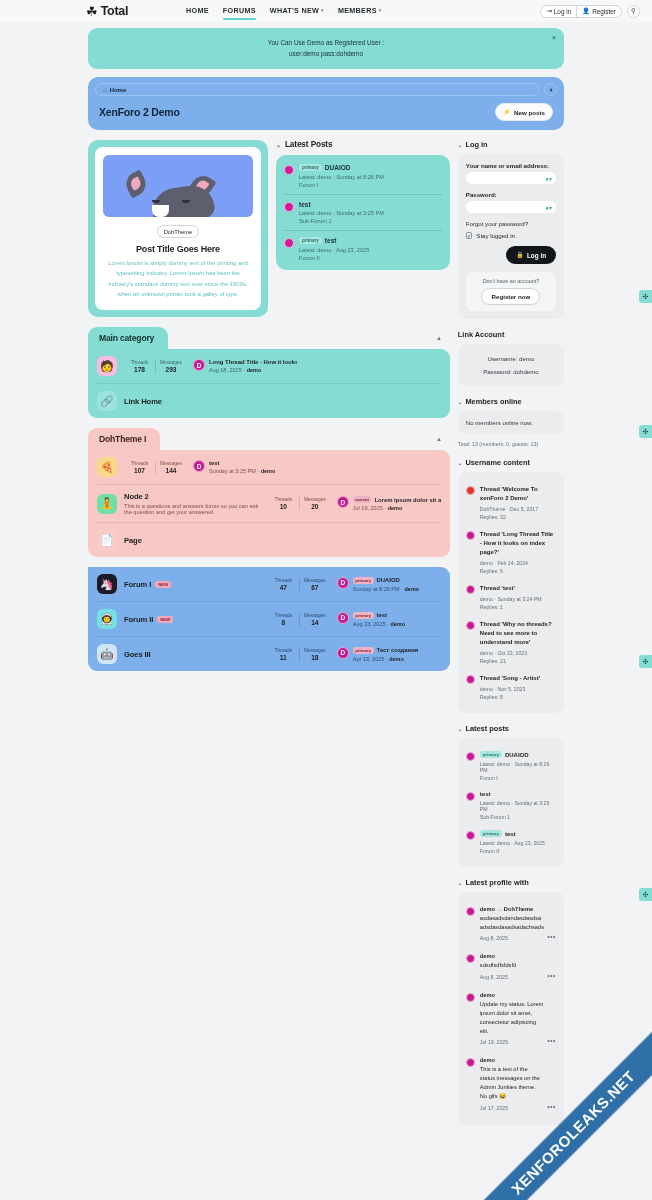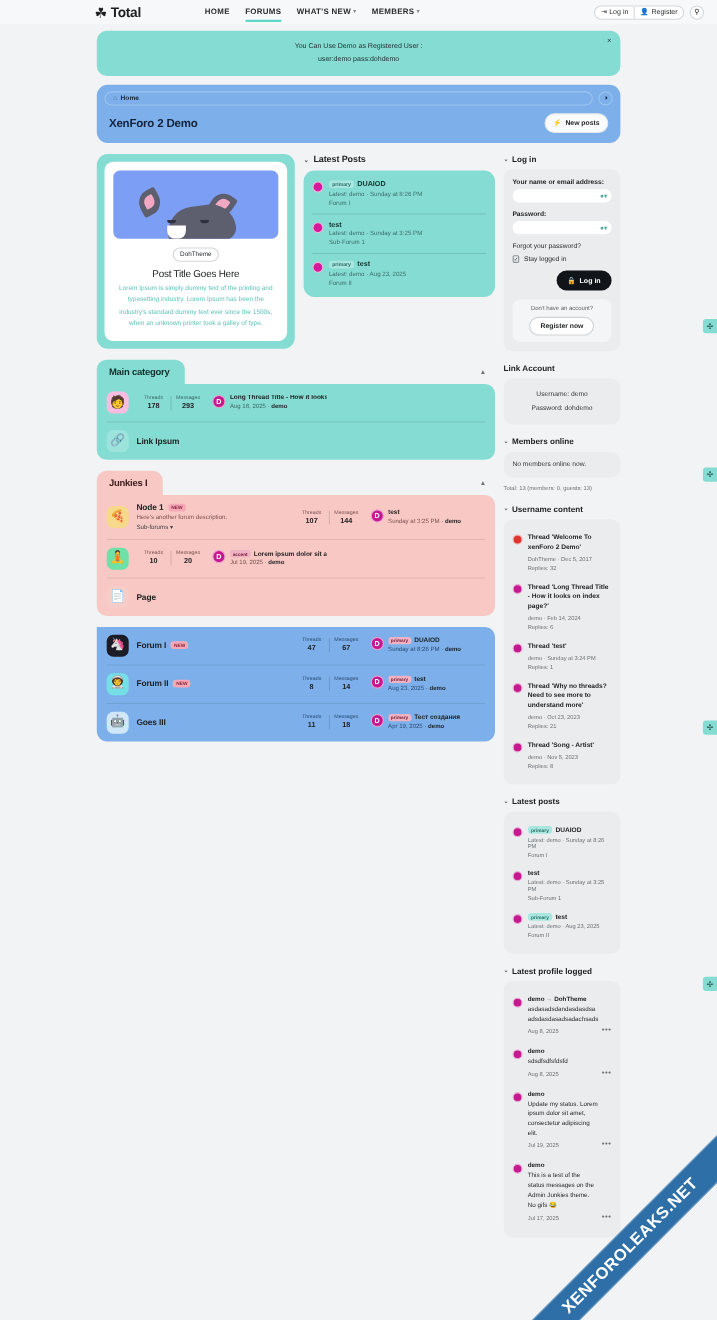--- a/index.html
+++ b/index.html
@@ -153,21 +153,21 @@
   .cat-cup {
     position: absolute; width: 17px; height: 12px; background: #fff;
     border-radius: 0 0 7px 7px; left: 50%; transform: translateX(-26px); bottom: 0;
   }
   .feature-badge {
     display: block; width: fit-content; margin: 8px auto 0 auto;
     border: 1px solid #d2d5d8; border-radius: 8px;
     font-size: 5.8px; padding: 2.5px 6px; color: #2a2d2f;
   }
   .feature-title {
-    text-align: center; font-size: 9px; font-weight: normal;
+    text-align: center; font-size: 9px; font-weight: bold;
     margin: 6px 0 4px 0; letter-spacing: -.2px;
   }
   .feature-desc {
     text-align: center; font-size: 5.9px; line-height: 1.75;
     color: #62c4ba; padding: 0 4px 3px 4px;
   }
 
   
   .latest-col { flex: 1; }
   .widget-head {
@@ -509,45 +509,37 @@
             <span>Long Thread Title - How it looks on I...</span>
           </div>
           <div class="lastpost-meta"><span>Aug 18, 2025 · </span><b>demo</b></div>
         </div>
       </div>
       </div>
       <div class="node-row">
         <div class="node-icon" style="background:#9ce3db">🔗</div>
         <div class="node-main">
           <div class="node-title-row">
-            <span class="node-title">Link Ipsum</span>
+            <span class="node-title">Link Home</span>
 
           </div>
 
         </div>
 
       </div>
             </div>
           </div>
           <div class="cat-block t-pink">
     <div class="cat-head-row">
-      <div class="cat-tab">Junkies I</div>
+      <div class="cat-tab">DohTheme I</div>
       <div class="cat-collapse">▴</div>
     </div>
     <div class="cat-body-box">
       <div class="node-row">
         <div class="node-icon" style="background:#f6d98a">🍕</div>
-        <div class="node-main">
-          <div class="node-title-row">
-            <span class="node-title">Node 1</span>
-            <span class="badge-new">NEW</span>
-          </div>
-          <div class="node-desc">Here's another forum description.</div>
-          <div class="node-sub"><span>Sub-forums</span> <span>▾</span></div>
-        </div>
 
       <div class="stats">
         <div class="stat">
           <div class="stat-lbl">Threads</div>
           <div class="stat-val">107</div>
         </div>
         <div class="stat">
           <div class="stat-lbl">Messages</div>
           <div class="stat-val">144</div>
         </div>
@@ -558,20 +550,28 @@
           <div class="lastpost-title">
 
             <span>test</span>
           </div>
           <div class="lastpost-meta"><span>Sunday at 3:25 PM · </span><b>demo</b></div>
         </div>
       </div>
       </div>
       <div class="node-row">
         <div class="node-icon" style="background:#6fe0a8">🧘</div>
+        <div class="node-main">
+          <div class="node-title-row">
+            <span class="node-title">Node 2</span>
+
+          </div>
+          <div class="node-desc">This is a questions and answers forum so you can ask the question and get your answered.</div>
+
+        </div>
 
       <div class="stats">
         <div class="stat">
           <div class="stat-lbl">Threads</div>
           <div class="stat-val">10</div>
         </div>
         <div class="stat">
           <div class="stat-lbl">Messages</div>
           <div class="stat-val">20</div>
         </div>
@@ -828,21 +828,21 @@
           <span class="lpw-title">test</span>
         </div>
         <div class="lpw-meta">Latest: demo · Aug 23, 2025</div>
         <div class="lpw-meta">Forum II</div>
       </div>
     </div>
         </div>
 
       <div class="side-head">
         <span class="chev">⌄</span>
-        <span>Latest profile logged</span>
+        <span>Latest profile with</span>
       </div>
       <div class="side-box" id="pp-box">
     <div class="pp-item">
       <div class="tc-dot"></div>
       <div class="pp-body">
         <div class="pp-user"><span>demo</span> <span class="arrow">→</span> <span>DohTheme</span></div>
         <div class="pp-text">asdasadsdandasdasdsaadsdasdasadsadachsads</div>
         <div class="pp-date">Aug 8, 2025</div>
       </div>
       <div class="pp-dots">•••</div>

